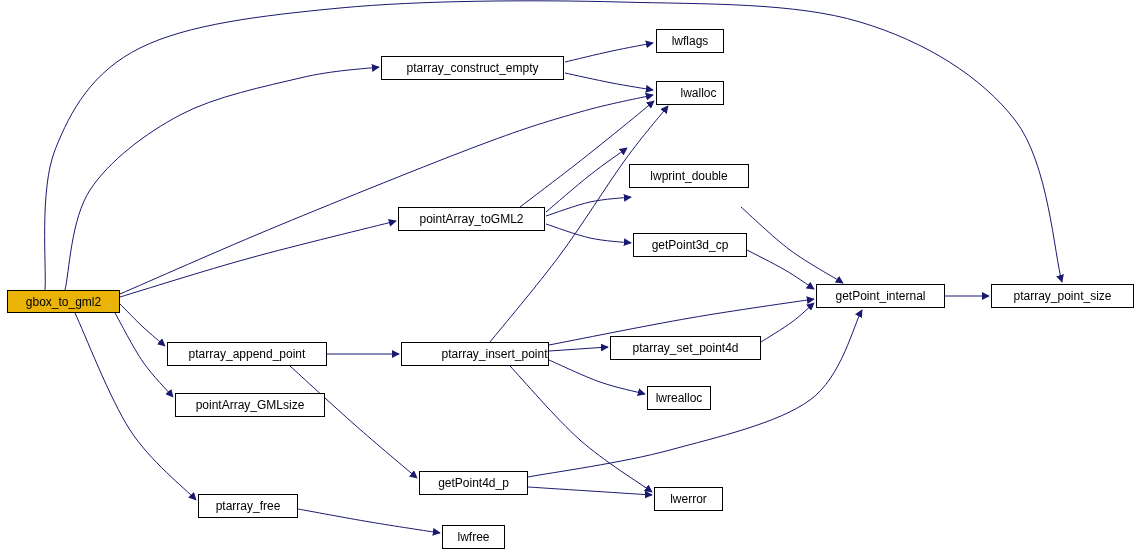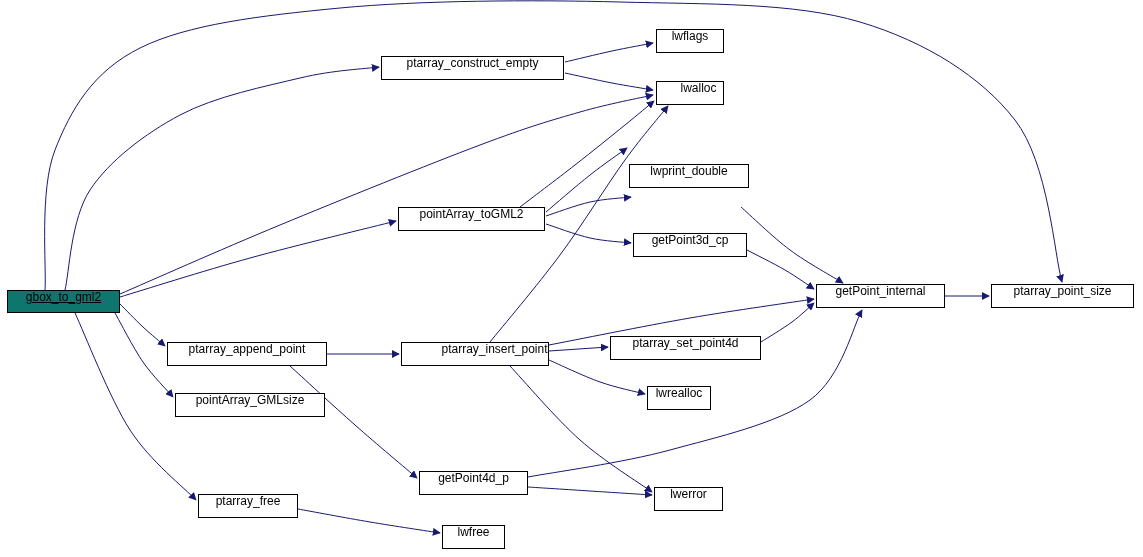--- a/index.html
+++ b/index.html
@@ -16,28 +16,28 @@
   }
   .node{
     position:absolute;
     box-sizing:border-box;
     border:1px solid #000000;
     background:#ffffff;
     color:#000000;
     font-size:12px;
     line-height:1;
     display:flex;
-    align-items:flex-start;
+    align-items:center;
     justify-content:center;
     white-space:nowrap;
     z-index:2;
     padding:0 4px;
     cursor:pointer;
   }
-  .node.highlight{background:#0f766e;text-decoration:underline;}
+  .node.highlight{background:#eab308;}
   .edge{fill:none;stroke-width:1;}
 </style>
 </head>
 <body>
 
 <div id="diagram">
   <svg id="edge-layer" xmlns="http://www.w3.org/2000/svg" width="1143" height="557" viewBox="0 0 1143 557">
       <defs>
         <marker id="arrow" viewBox="0 0 10 10" refX="9" refY="5" markerWidth="8" markerHeight="8" orient="auto">
           <path d="M0,0 L10,5 L0,10 z" fill="#191970"></path>

